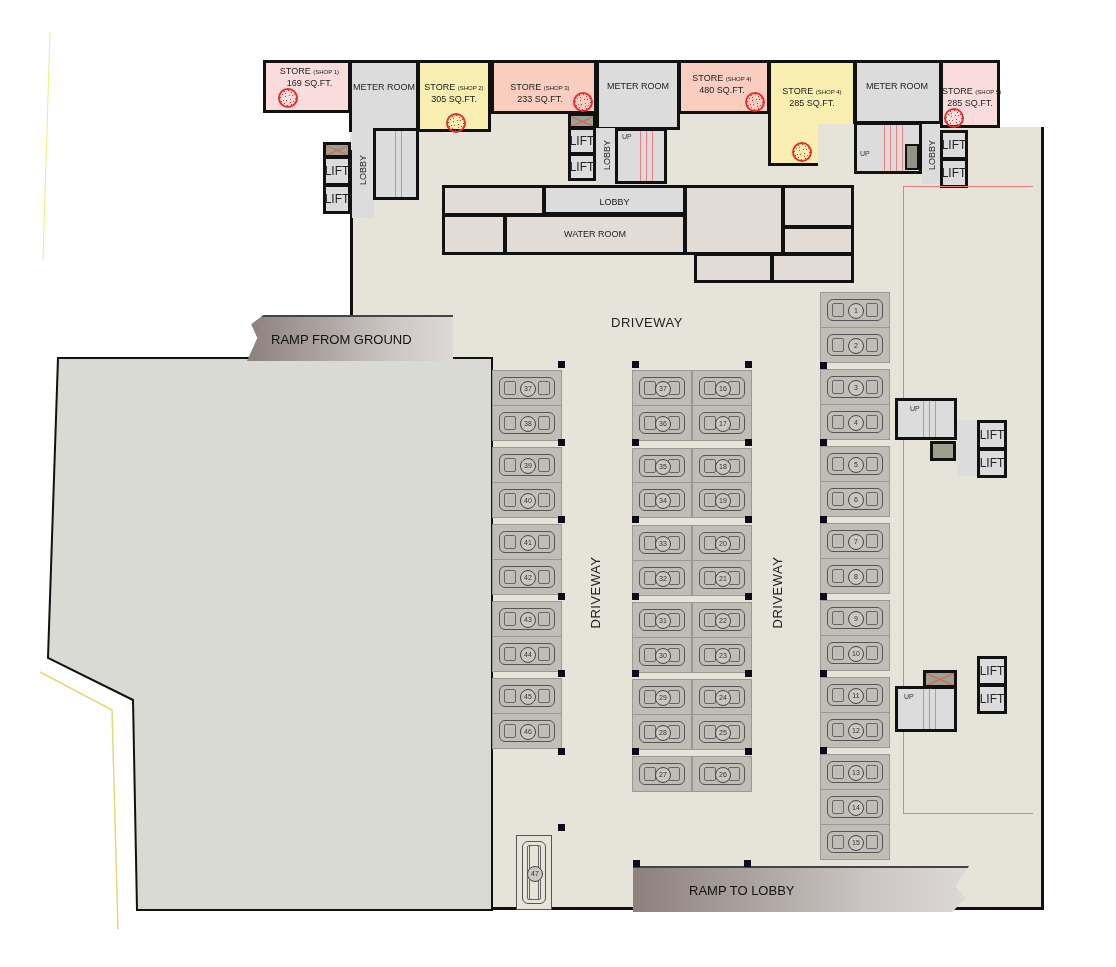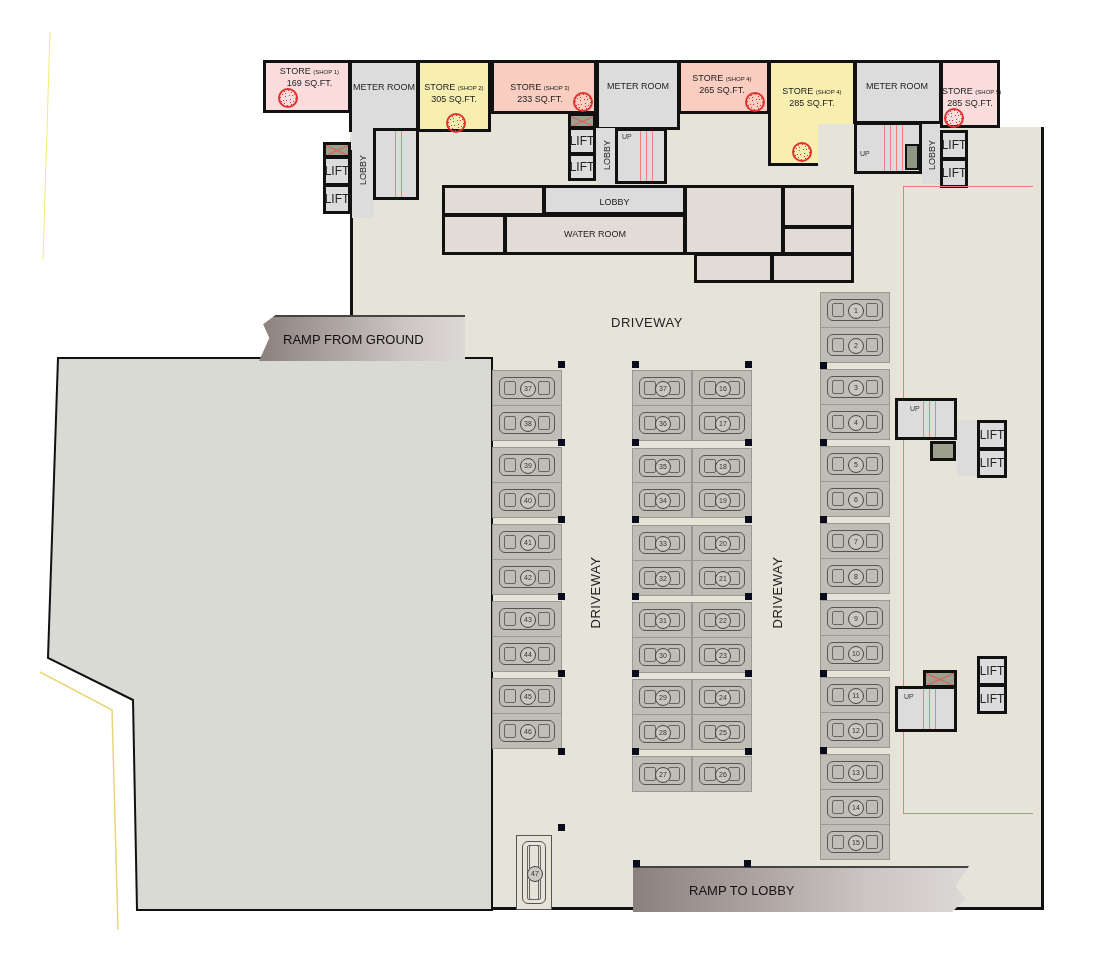--- a/index.html
+++ b/index.html
@@ -59,21 +59,21 @@
 <div class="spiral" style="left:446px;top:113px;"></div>
 
 <div class="abs room-salmon wall" style="left:491px;top:60px;width:106px;height:54px;"></div>
 <div class="label" style="left:495px;top:82px;width:90px;"><span>STORE</span> <small>(SHOP 3)</small><br><span>233 SQ.FT.</span></div>
 <div class="spiral" style="left:573px;top:92px;"></div>
 
 <div class="abs room-grey wall" style="left:596px;top:60px;width:84px;height:70px;"></div>
 <div class="label" style="left:600px;top:81px;width:76px;">METER ROOM</div>
 
 <div class="abs room-salmon wall" style="left:678px;top:60px;width:92px;height:54px;"></div>
-<div class="label" style="left:682px;top:73px;width:80px;"><span>STORE</span> <small>(SHOP 4)</small><br><span>265 SQ.FT.</span></div>
+<div class="label" style="left:682px;top:73px;width:80px;"><span>STORE</span> <small>(SHOP 4)</small><br><span>480 SQ.FT.</span></div>
 <div class="spiral" style="left:745px;top:92px;"></div>
 
 <div class="abs room-yellow wall" style="left:768px;top:60px;width:88px;height:106px;"></div>
 <div class="label" style="left:772px;top:86px;width:80px;"><span>STORE</span> <small>(SHOP 4)</small><br><span>285 SQ.FT.</span></div>
 <div class="spiral" style="left:792px;top:142px;"></div>
 <div class="abs floor" style="left:818px;top:124px;width:36px;height:42px;"></div>
 
 <div class="abs room-grey wall" style="left:854px;top:60px;width:88px;height:64px;"></div>
 <div class="label" style="left:858px;top:81px;width:78px;">METER ROOM</div>
 
@@ -124,21 +124,21 @@
 <div class="abs room-grey" style="left:957px;top:420px;width:22px;height:56px;"></div>
 <div class="lift" style="left:977px;top:420px;width:30px;height:30px;">LIFT</div>
 <div class="lift" style="left:977px;top:448px;width:30px;height:30px;">LIFT</div>
 
 <div class="shaft" style="left:923px;top:670px;width:34px;height:18px;"></div>
 <div class="stair" style="left:895px;top:686px;width:62px;height:46px;"></div>
 <div class="up" style="left:904px;top:693px;">UP</div>
 <div class="lift" style="left:977px;top:656px;width:30px;height:30px;">LIFT</div>
 <div class="lift" style="left:977px;top:684px;width:30px;height:30px;">LIFT</div>
 
-<div class="ramp" style="left:259px;top:315px;width:182px;height:44px;padding-left:24px;clip-path:polygon(8% 0,100% 0,100% 100%,0 100%,5% 50%,2% 20%);text-align:center;">
+<div class="ramp" style="left:247px;top:315px;width:182px;height:44px;padding-left:24px;clip-path:polygon(8% 0,100% 0,100% 100%,0 100%,5% 50%,2% 20%);text-align:center;">
   <span>RAMP FROM GROUND</span>
 </div>
 <div class="ramp" style="left:633px;top:866px;width:280px;height:44px;padding-left:56px;clip-path:polygon(0 0,100% 0,96% 45%,99% 70%,95% 100%,0 100%);">
   <span>RAMP TO LOBBY</span>
 </div>
 
 <div class="driveway" style="left:611px;top:315px;">DRIVEWAY</div>
 <div class="driveway" style="left:560px;top:585px;transform:rotate(-90deg);">DRIVEWAY</div>
 <div class="driveway" style="left:742px;top:585px;transform:rotate(-90deg);">DRIVEWAY</div>
 

